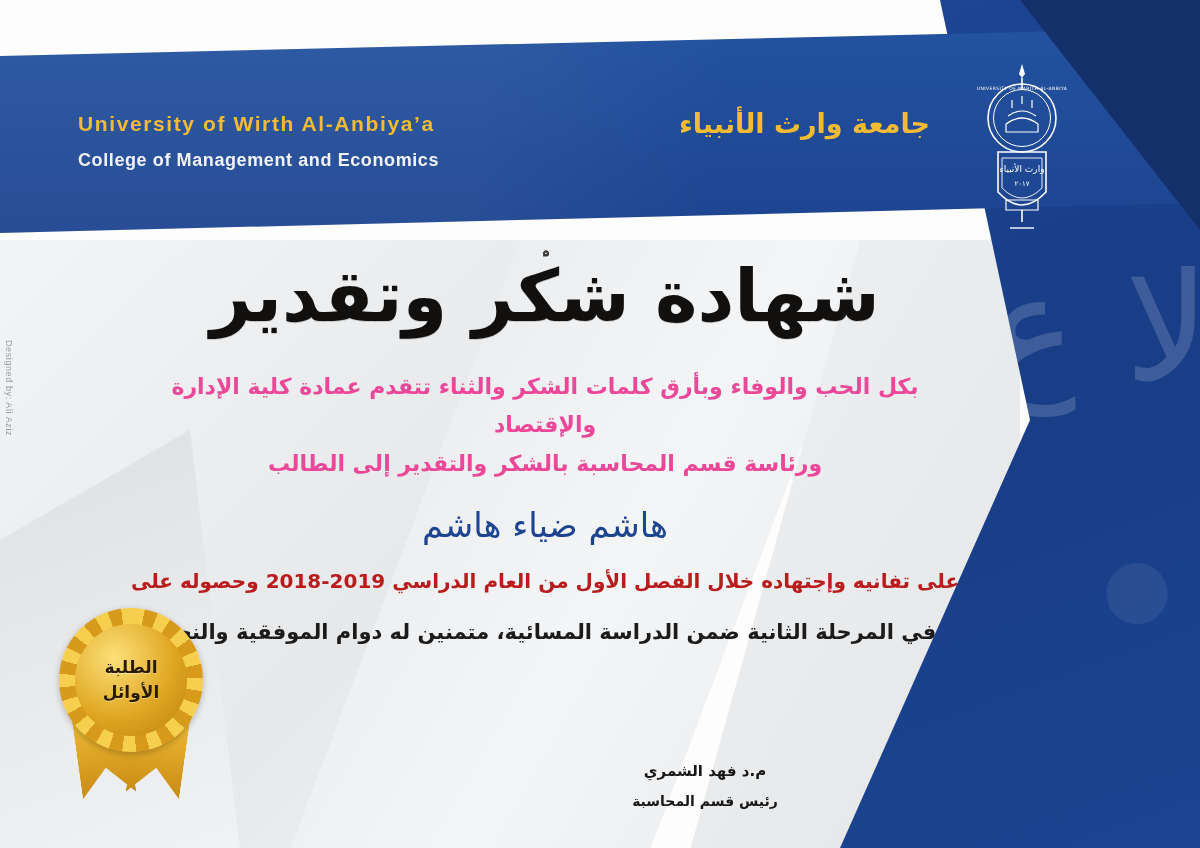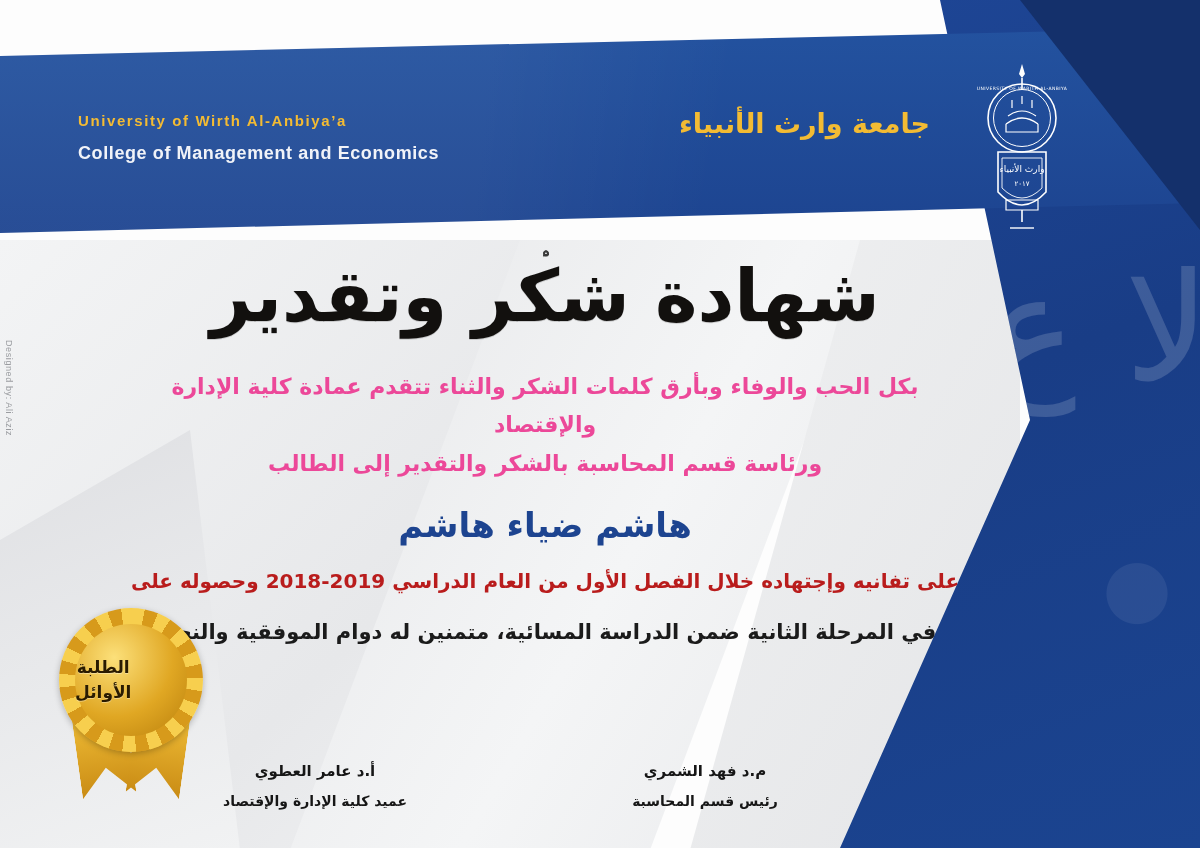--- a/index.html
+++ b/index.html
@@ -106,21 +106,21 @@
   }
   .header-en {
     position: absolute;
     left: 78px; top: 112px;
     color: #f0b429;
     text-align: left;
     direction: ltr;
     font-family: "Liberation Sans", sans-serif;
   }
   .header-en .line1 {
-    font-size: 15px;
+    font-size: 21px;
     font-weight: bold;
     letter-spacing: 1.6px;
     color: #f3bb33;
     white-space: nowrap;
   }
   .header-en .line2 {
     margin-top: 14px;
     font-size: 18px;
     font-weight: bold;
     letter-spacing: .6px;
@@ -200,21 +200,21 @@
     margin-top: 30px;
     font-size: 22px;
     font-weight: bold;
     color: #ec4899;
     line-height: 1.75;
     letter-spacing: 0px;
   }
   .student-name {
     margin-top: 22px;
     font-size: 34px;
-    font-weight: bold;
+    font-weight: normal;
     color: #1d4490;
     letter-spacing: 1px;
   }
   .achievement-line {
     margin-top: 24px;
     font-size: 20px;
     font-weight: bold;
     color: #b91c1c;
     letter-spacing: 0px;
   }
@@ -288,20 +288,21 @@
   .rosette-inner {
     position: absolute;
     left: 16px; top: 16px;
     width: 112px; height: 112px;
     border-radius: 50%;
     background: radial-gradient(circle at 35% 30%, #fce07a 0%, #e0a723 55%, #b97f0c 100%);
     border: 3px solid #f6d濃;
     border-color: #f4d25d;
     display: flex;
     align-items: center;
+    justify-content: center;
   }
   .rosette-text {
     direction: rtl;
     text-align: center;
     color: #2a1b00;
     font-weight: bold;
     font-size: 17px;
     line-height: 1.5;
     text-shadow: 0 1px 0 rgba(255,255,255,.35);
   }
@@ -382,24 +383,20 @@
     <div class="achievement-line">على تفانيه وإجتهاده خلال الفصل الأول من العام الدراسي 2019-2018 وحصوله على</div>
 
 
     <div class="closing">في المرحلة الثانية ضمن الدراسة المسائية، متمنين له دوام الموفقية والنجاح</div>
   </div>
 
   <div class="signatures">
     <div class="sig">
       <div class="name">م.د فهد الشمري</div>
       <div class="role">رئيس قسم المحاسبة</div>
-    </div>
-    <div class="sig">
-      <div class="name">أ.د عامر العطوي</div>
-      <div class="role">عميد كلية الإدارة والإقتصاد</div>
     </div>
   </div>
 
   <div class="seal">
     <div class="ribbon left"></div>
     <div class="ribbon right"></div>
     <div class="rosette">
       <div class="rosette-inner">
         <div class="rosette-text">
           <div>الطلبة</div>

